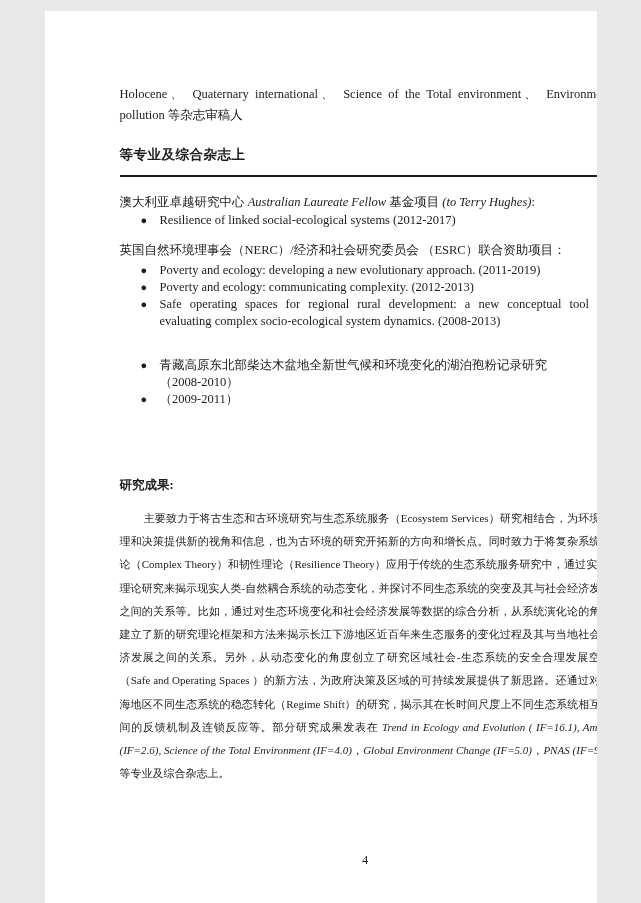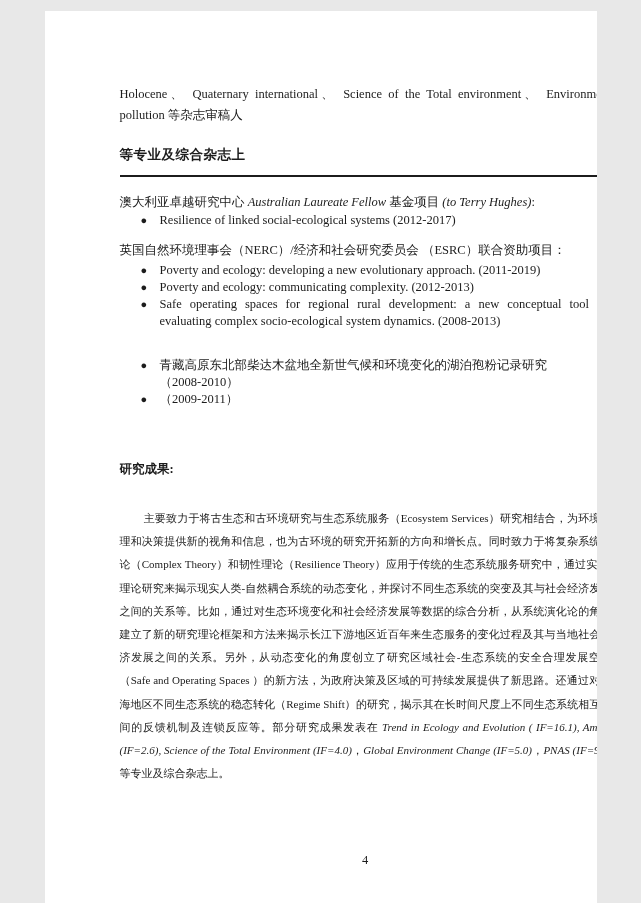--- a/index.html
+++ b/index.html
@@ -43,21 +43,21 @@
   .g1l{top:201px}
   .g2l{top:251px}
   .g3l{top:346px}
   .blist li{position:relative;margin:0;padding:0;}
   .blist li .bullet{
     position:absolute;left:-19px;top:0;
     font-size:11px;line-height:17px;
   }
   .line{display:block;}
   .results-heading{
-    top:450px;margin:0;
+    top:466px;margin:0;
     font-size:12.5px;font-weight:bold;line-height:17px;
   }
   .results-para{
     top:496px;margin:0;
     font-size:11px;line-height:23.2px;
     text-align:justify;text-indent:2.2em;
   }
   .it{font-style:italic;}
   .footer{
     position:absolute;top:842px;left:0;width:641px;

